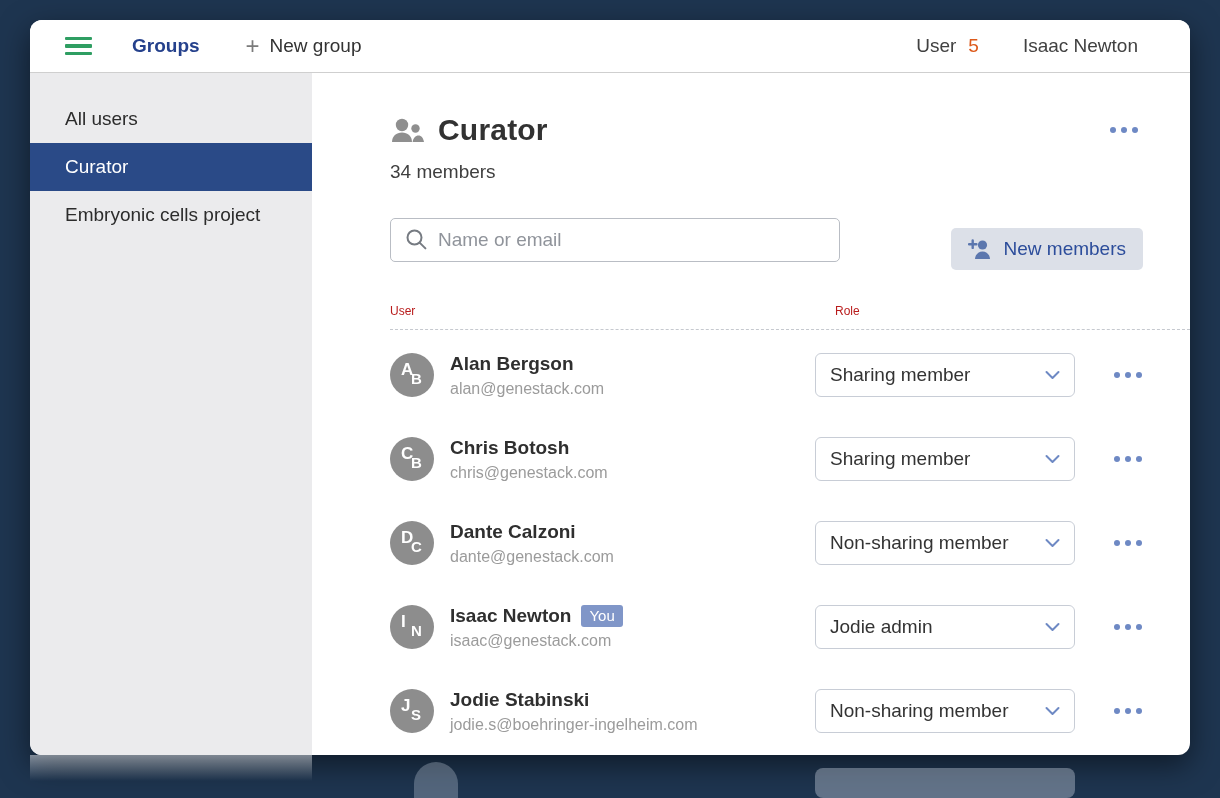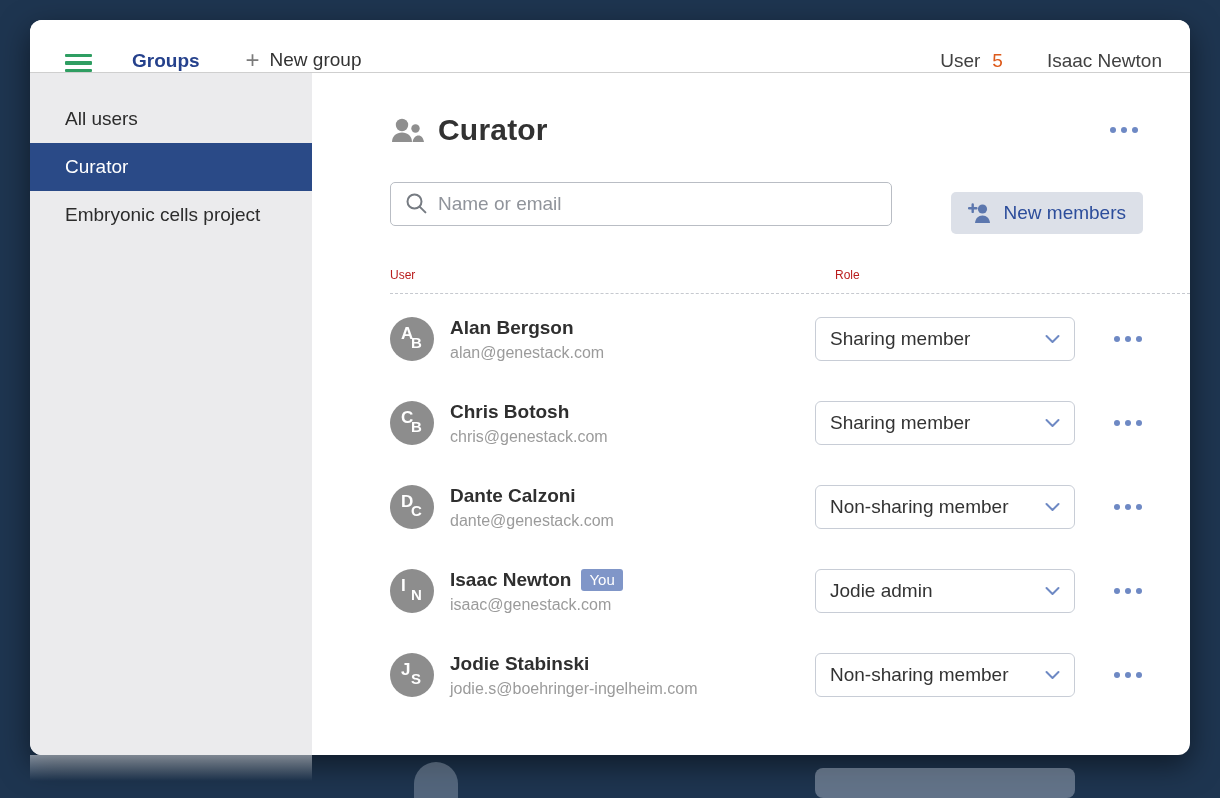--- a/index.html
+++ b/index.html
@@ -19,22 +19,22 @@
     box-shadow: 0 10px 30px rgba(0,0,0,0.5);
     overflow: hidden;
     display: flex;
     flex-direction: column;
   }
   
   .topbar {
     height: 53px;
     flex: 0 0 53px;
     display: flex;
-    align-items: flex-end;
-    padding: 0 28px 0 35px;
+    align-items: center;
+    padding: 0 52px 0 35px;
     border-bottom: 1px solid #cfcfcf;
     background: #fff;
   }
   .hamburger { width: 27px; display: flex; flex-direction: column; gap: 4px; cursor: pointer; }
   .hamburger span { display: block; height: 3.5px; background: var(--accent_green, #2f9e62); border-radius: 1px; }
   .topbar-groups {
     margin-left: 40px;
     font-size: 19px; font-weight: 700;
     color: var(--link_blue, #25418c);
     cursor: pointer;
@@ -63,21 +63,21 @@
   .heading-row { display: flex; align-items: center; padding-right: 50px; }
   .group-icon { width: 34px; height: 26px; flex: 0 0 auto; }
   .page-title { margin-left: 14px; font-size: 30px; font-weight: 700; color: #323232; letter-spacing: 0.2px; }
   .dots { display: flex; gap: 5px; cursor: pointer; padding: 6px 2px; }
   .dots i { width: 6px; height: 6px; border-radius: 50%; background: var(--accent_slate, #6e89c4); }
   .heading-row .dots { margin-left: auto; }
   .members-count { margin-top: 14px; font-size: 19px; color: #3f3f3f; }
   
   .controls { margin-top: 26px; display: flex; align-items: center; padding-right: 47px; }
   .search-box {
-    width: 502px; height: 44px;
+    width: 450px; height: 44px;
     border: 1px solid #b9bdc4; border-radius: 5px;
     display: flex; align-items: center;
     padding: 0 14px; gap: 10px; background: #fff;
   }
   .search-box svg { flex: 0 0 auto; }
   .search-box input {
     border: none; outline: none; flex: 1;
     font-size: 19px; color: #333;
     font-family: "Liberation Sans", sans-serif;
     background: transparent;
@@ -202,20 +202,21 @@
           <path d="M22.6 25c.6-4.2 3-6.6 5.9-6.6 2.8 0 4.9 2.6 5.5 6.6z"></path>
         </svg>
         <div class="page-title">Curator</div>
         <div class="dots">
             <i></i>
             <i></i>
             <i></i>
           </div>
       </div>
 
+      <div class="members-count">34 members</div>
 
       <div class="controls">
         <div class="search-box">
           <svg width="23" height="23" viewBox="0 0 23 23" fill="none" xmlns="http://www.w3.org/2000/svg">
             <circle cx="9.5" cy="9.5" r="7" stroke="#767b82" stroke-width="2"></circle>
             <line x1="14.6" y1="14.6" x2="20.4" y2="20.4" stroke="#767b82" stroke-width="2" stroke-linecap="round"></line>
           </svg>
           <input type="text" placeholder="Name or email" style="">
         </div>
         <button class="new-members-btn">

